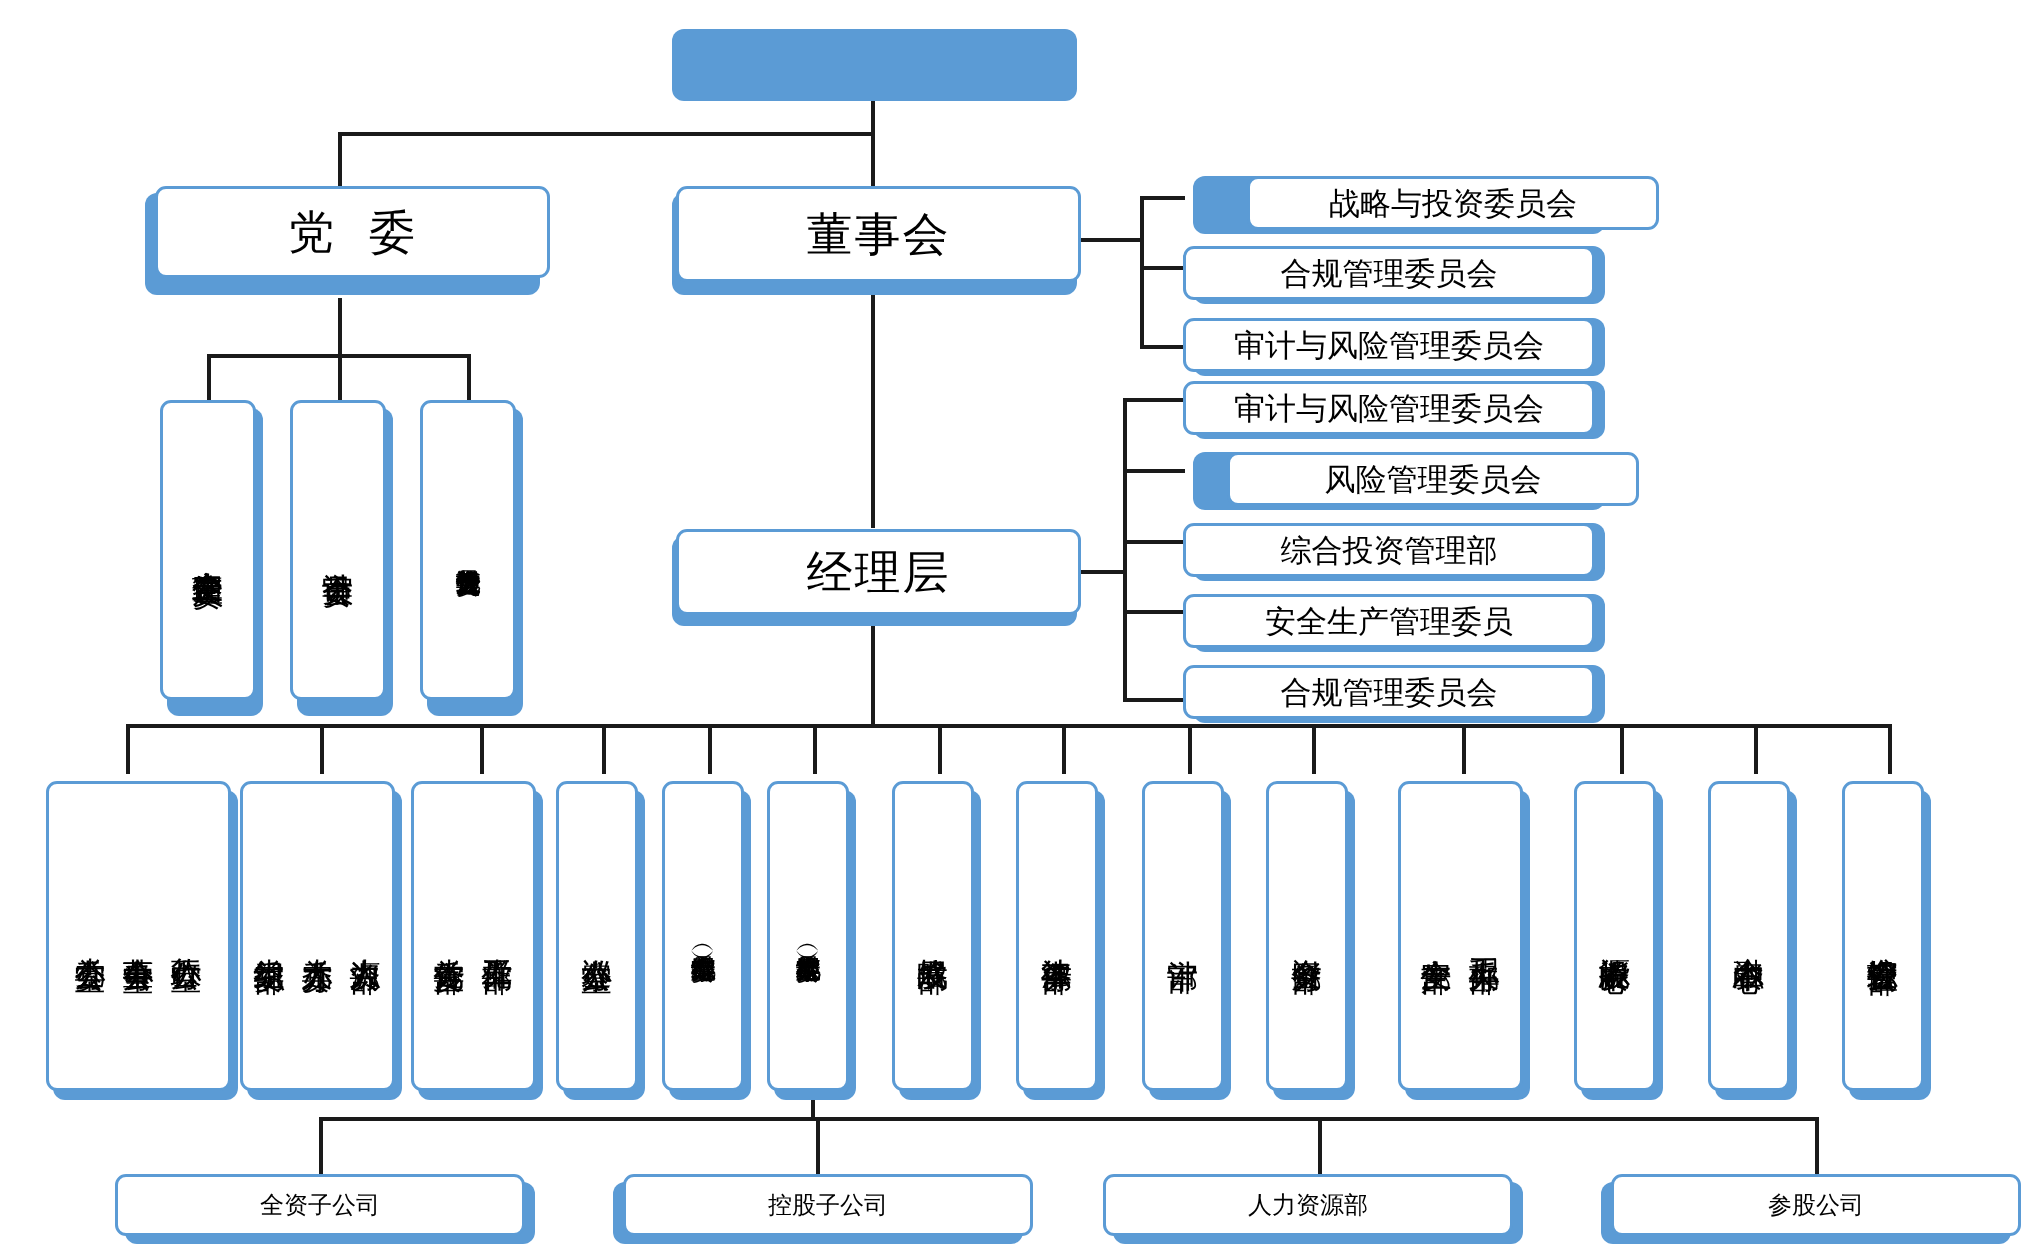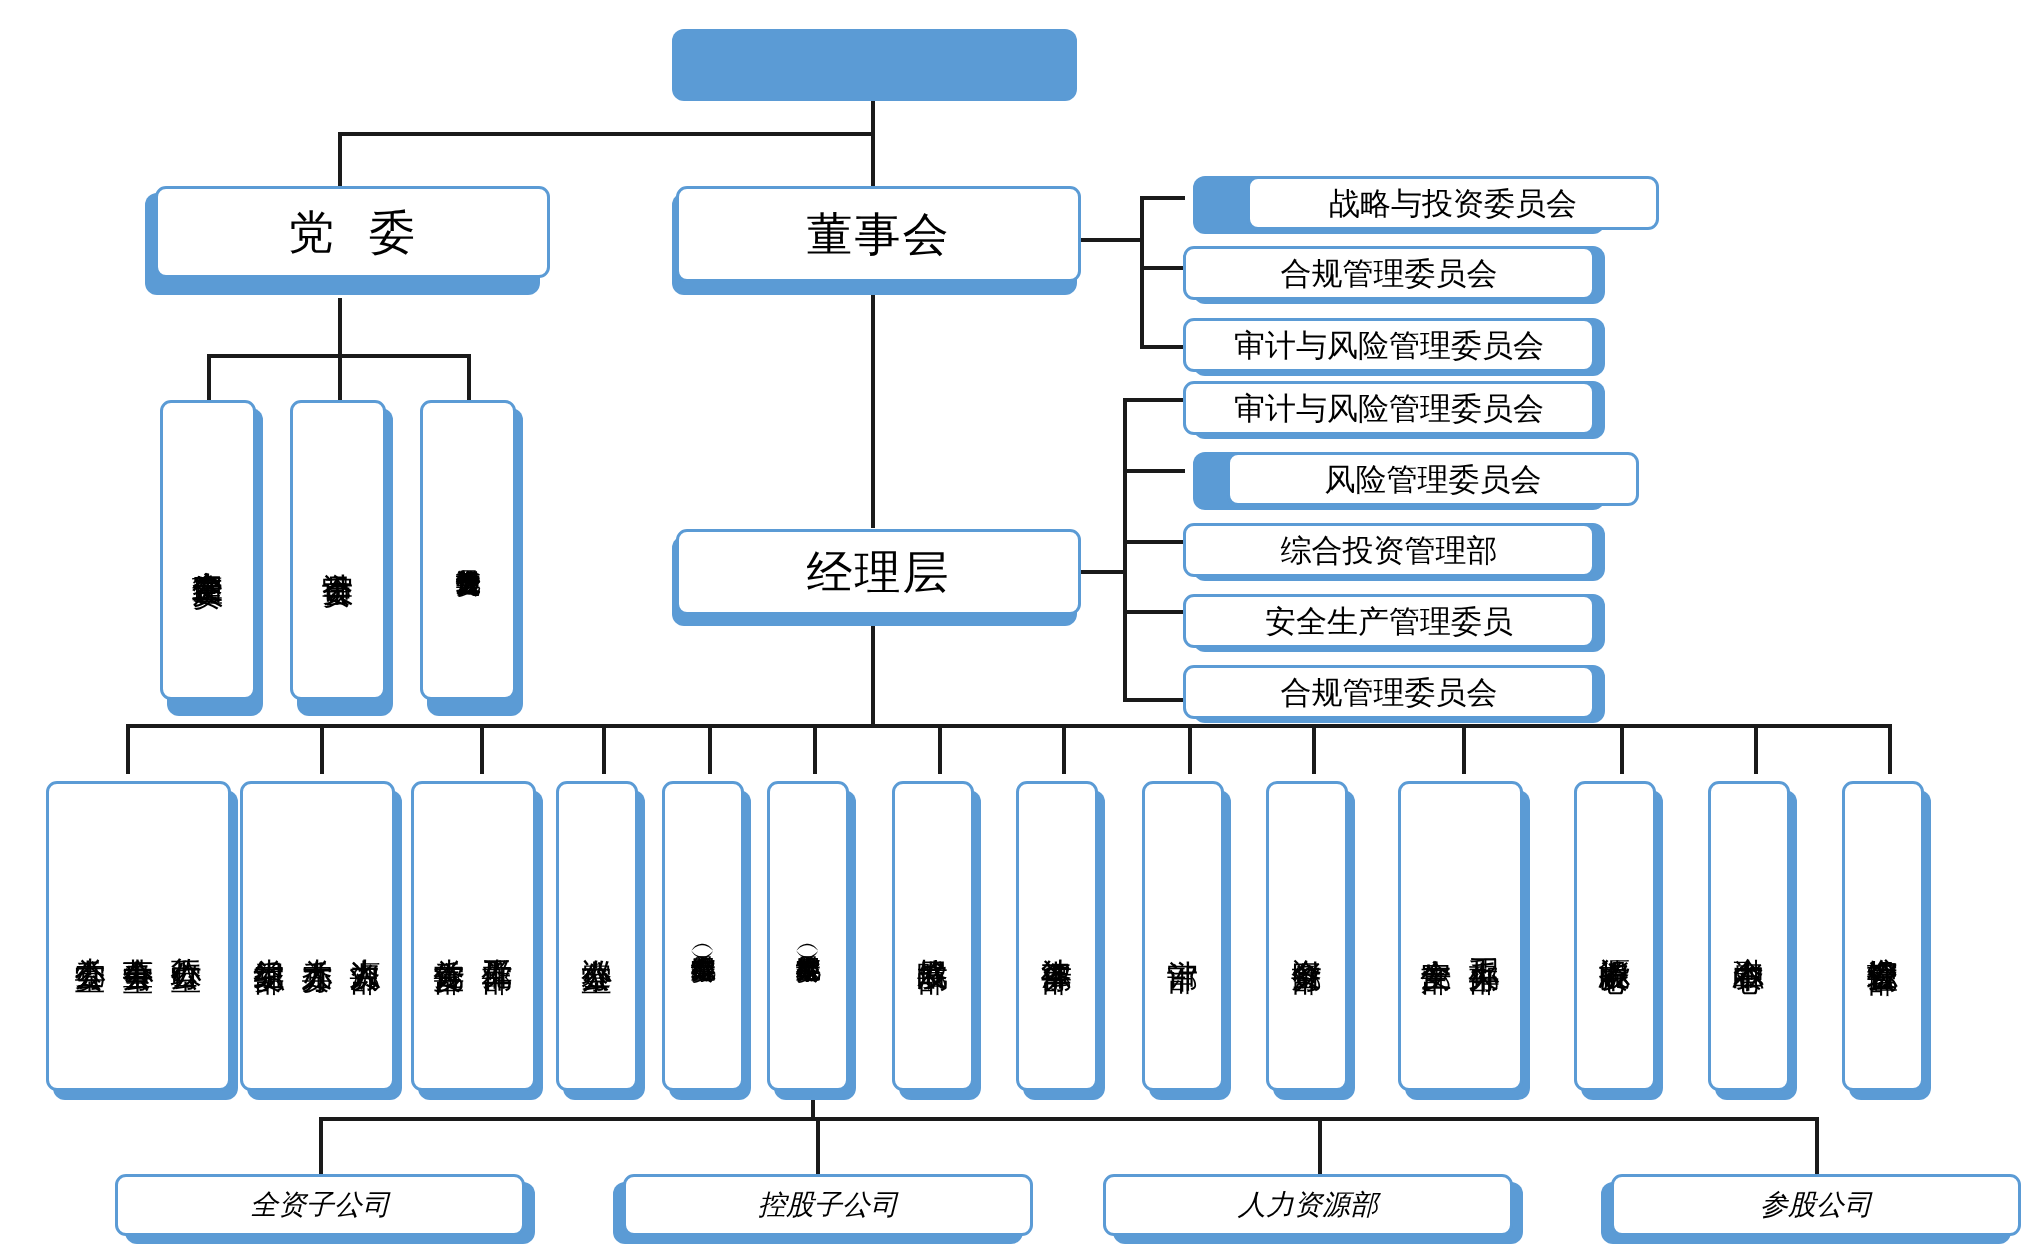--- a/index.html
+++ b/index.html
@@ -44,21 +44,21 @@
     display:block;
     line-height:1.18;
     text-align:center;
     white-space:pre;
   }
 
   
   .hbox .txt{font-size:38px;}
   .hbox.big .txt{font-size:46px;letter-spacing:2px;}
   .hbox.comm .txt{font-size:31px;}
-  .hbox.sub .txt{font-size:28px;font-style:italic;}
+  .hbox.sub .txt{font-size:24px;}
 
   
   .vbox{
     writing-mode:vertical-rl;
     text-orientation:upright;
     padding:14px 6px;
   }
   .vbox .txt{
     writing-mode:vertical-rl;
     text-orientation:upright;

